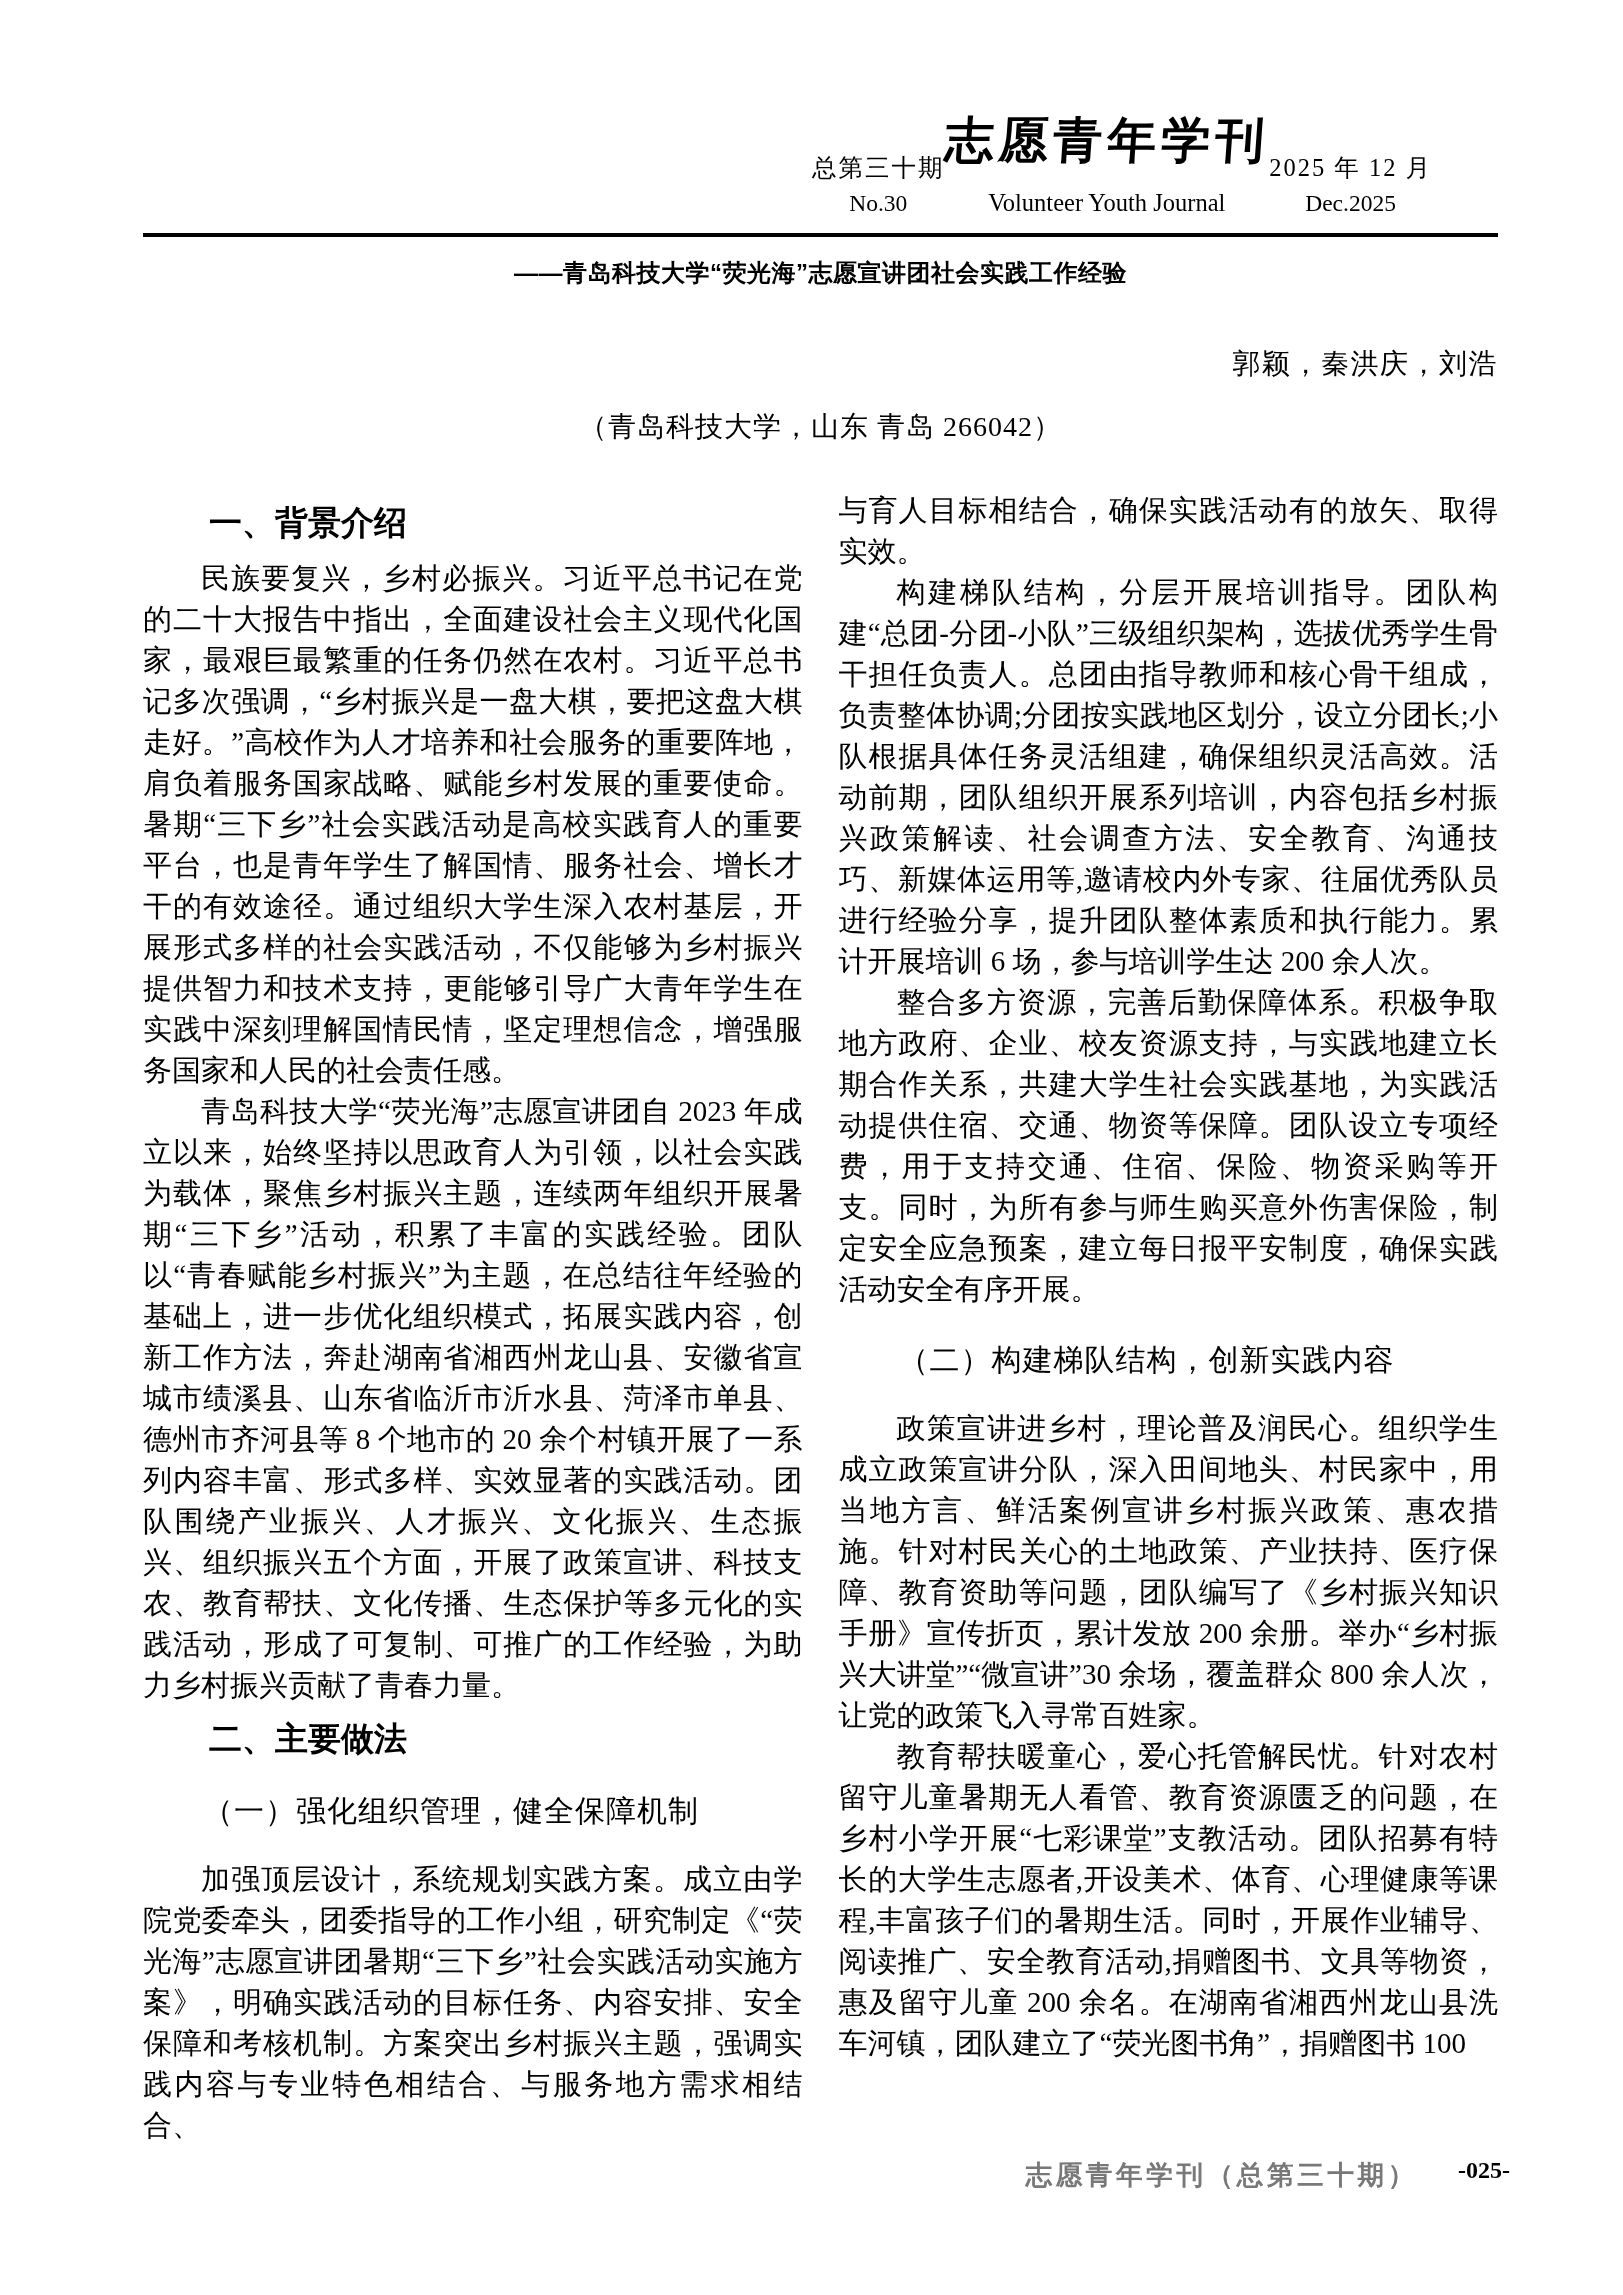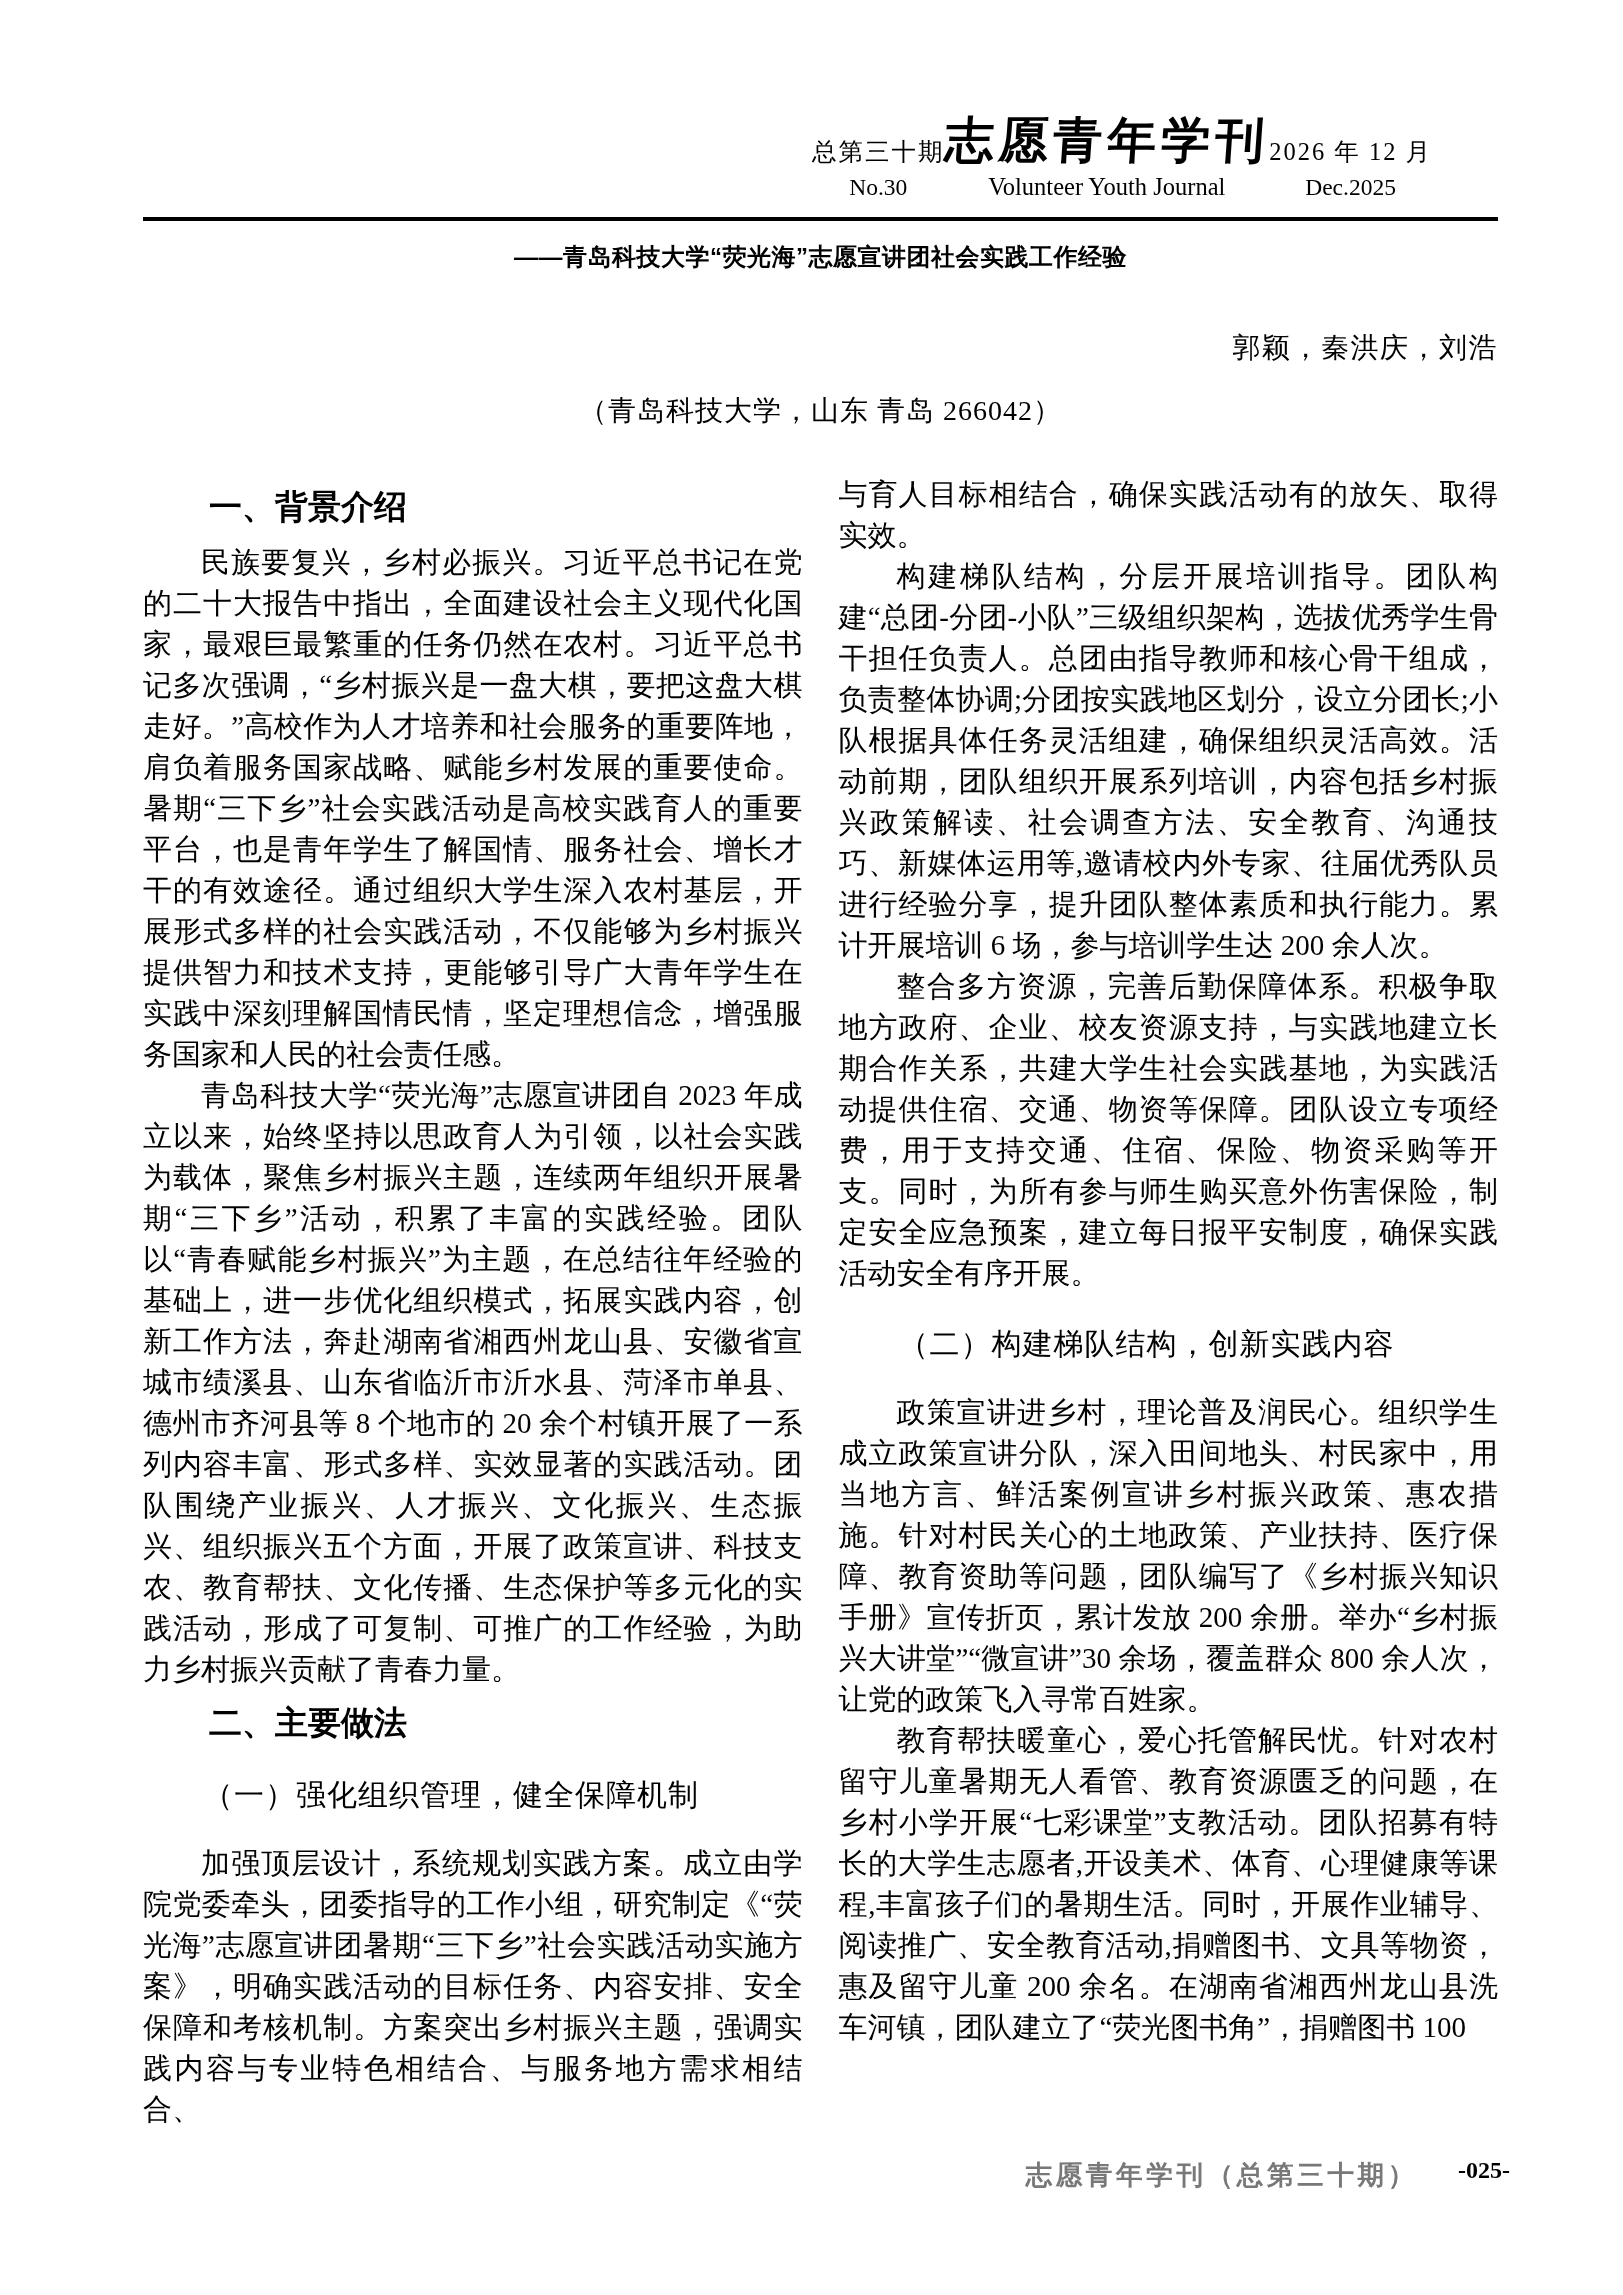--- a/index.html
+++ b/index.html
@@ -23,21 +23,21 @@
   .mast-cn { font-size: 24.5px; line-height: 32px; letter-spacing: 2px; }
   .mast-en { font-size: 23.5px; line-height: 31px; margin-top: 4.1px; }
   .mast-left  { margin-left: 66px; }
   .mast-right { margin-right: 66px; }
   .journal-cn {
     display: inline-block;
     font-size: 49px; line-height: 51px; font-weight: bold;
     letter-spacing: 5.1px;
     transform: skewX(-4deg);
   }
-  .journal-en { font-size: 24.5px; line-height: 32px; margin-top: 5px; }
+  .journal-en { font-size: 24.5px; line-height: 32px; margin-top: 21px; }
   .head-rule {
     margin-top: 14.3px;
     border-bottom: 4.6px solid #000;
   }
   
   .title {
     margin-top: 36px;
     text-align: center;
     font-family: "Liberation Sans", sans-serif;
     font-weight: bold;
@@ -123,21 +123,21 @@
   <div class="masthead">
     <div class="mast-block mast-left">
       <div class="mast-cn">总第三十期</div>
       <div class="mast-en">No.30</div>
     </div>
     <div class="mast-block">
       <div><span class="journal-cn">志愿青年学刊</span></div>
       <div class="journal-en">Volunteer Youth Journal</div>
     </div>
     <div class="mast-block mast-right">
-      <div class="mast-cn">2026 年 12 月</div>
+      <div class="mast-cn">2025 年 12 月</div>
       <div class="mast-en">Dec.2025</div>
     </div>
   </div>
 
   <div class="head-rule"></div>
 
   <div class="subtitle">——青岛科技大学“荧光海”志愿宣讲团社会实践工作经验</div>
   <div class="authors">郭颖，秦洪庆，刘浩</div>
   <div class="affiliation">（青岛科技大学，山东 青岛 266042）</div>
 

